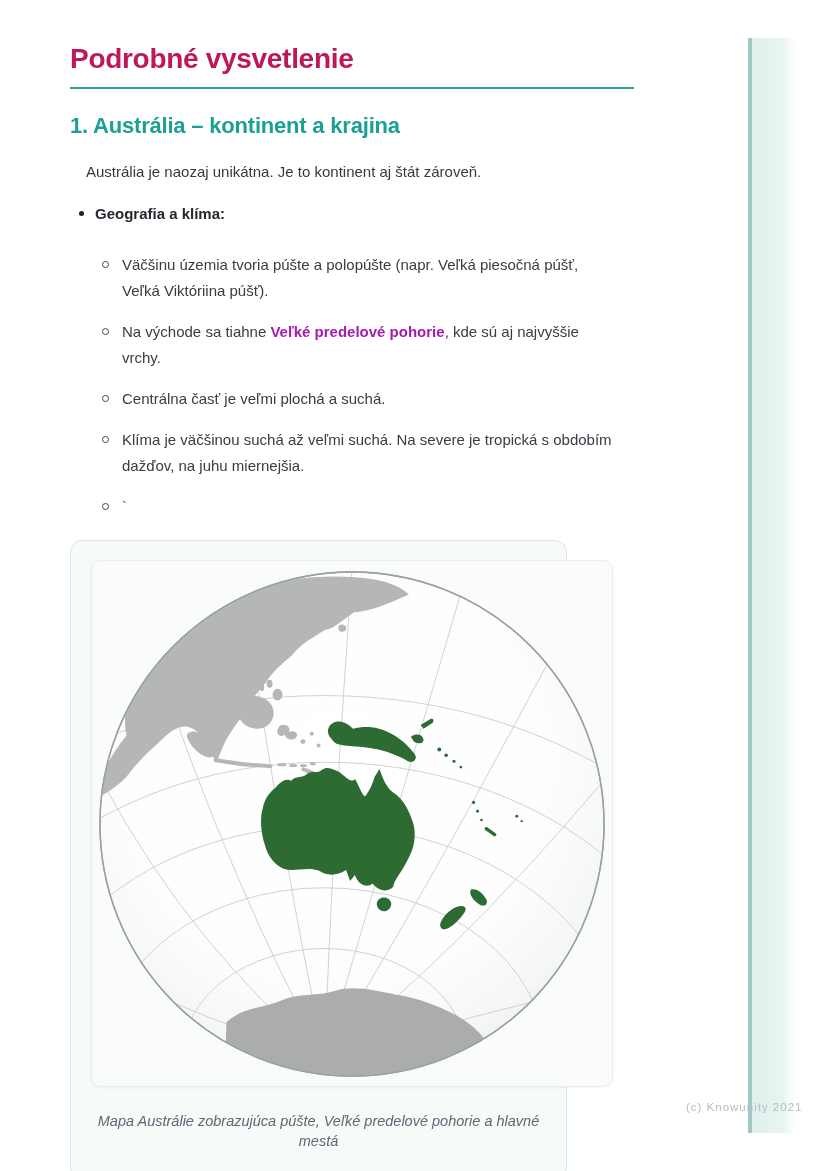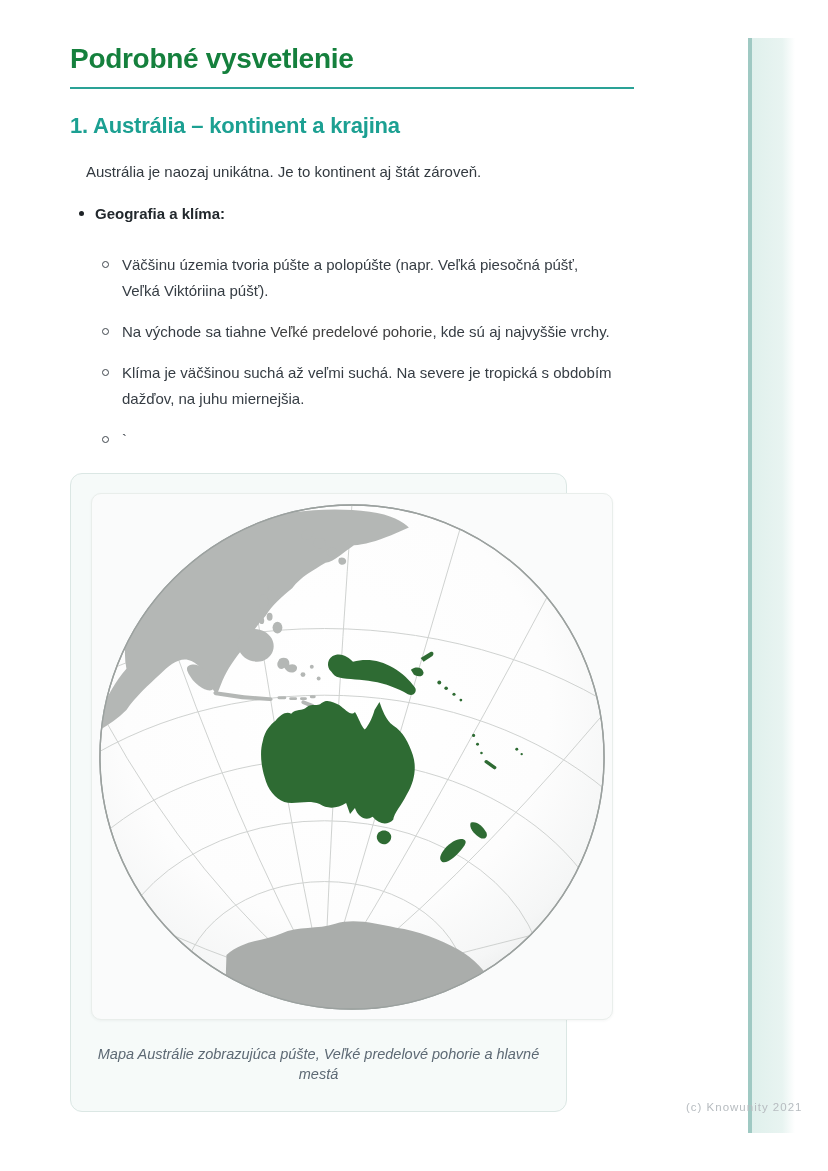--- a/index.html
+++ b/index.html
@@ -7,34 +7,34 @@
     width:828px;height:1171px;position:relative;background:#ffffff;
     font-family:"Liberation Sans", sans-serif;overflow:hidden;
     -webkit-font-smoothing:antialiased;
   }
   
   .side-line{position:absolute;left:748px;top:38px;width:4px;height:1095px;background:#9fc9c3;z-index:1;}
   .side-panel{position:absolute;left:752px;top:38px;width:43px;height:1095px;
     background:linear-gradient(to right,#e0f0ec 0%,#e8f4f1 70%,#ffffff 100%);z-index:1;}
   
   .content{position:absolute;left:70px;top:0;width:564px;z-index:2;}
-  h1{margin:42px 0 0;font-size:28px;line-height:34px;font-weight:700;color:#15803d;letter-spacing:-0.3px;}
+  h1{margin:42px 0 0;font-size:28px;line-height:34px;font-weight:700;color:#be185d;letter-spacing:-0.3px;}
   .title-rule{margin:11px 0 0;border:none;border-top:2px solid #2aa296;height:0;}
   h2{margin:24px 0 0;font-size:22px;line-height:26px;font-weight:700;color:#1ca092;letter-spacing:-0.2px;}
   .intro{margin:21px 16px 0;font-size:15px;line-height:24px;color:#333a40;}
   .main-list{margin:20px 0 0;padding:0;list-style:none;}
   .main-list>li{position:relative;padding-left:25px;}
   .main-list>li::before{content:'';position:absolute;left:9px;top:7px;width:5px;height:5px;border-radius:50%;background:#1d2226;}
   .list-label{font-weight:700;font-size:15px;line-height:20px;color:#22282d;}
   .sub-list{margin:28px 0 0;padding:0;list-style:none;}
   .sub-list>li{position:relative;margin:0 0 15px;padding-left:27px;max-width:490px;
     font-size:15px;line-height:26px;color:#363d44;}
   .sub-list>li::before{content:'';position:absolute;left:7px;top:9px;width:5px;height:5px;
     border:1.5px solid #40474e;border-radius:50%;background:transparent;}
-  .sub-list strong{font-weight:400;color:#404040;}
+  .sub-list strong{font-weight:700;color:#a21caf;}
   
   .card{margin:20px 0 0;width:497px;box-sizing:border-box;border:1px solid #dbe7e4;background:#f6faf9;
     border-radius:12px;padding:19px 20px 27px;}
   .map-frame{box-sizing:border-box;width:522px;height:527px;background:#fafbfb;border:1px solid #e9eeeb;
     border-radius:10px;display:flex;align-items:center;justify-content:center;
     box-shadow:0 1px 3px rgba(40,60,55,0.05);}
   .map-frame svg{width:510px;height:510px;display:block;}
   figcaption{margin:24px 6px 0;text-align:center;font-style:italic;font-size:14.5px;line-height:20px;color:#5d6974;}
   
   .footer{position:absolute;left:686px;top:1101px;font-size:11.5px;letter-spacing:1px;color:#b7bcc0;z-index:5;white-space:nowrap;}
@@ -50,20 +50,21 @@
   <hr class="title-rule">
   <h2>1. Austrália – kontinent a krajina</h2>
   <p class="intro">Austrália je naozaj unikátna. Je to kontinent aj štát zároveň.</p>
 
   <ul class="main-list">
     <li>
       <span class="list-label">Geografia a klíma:</span>
       <ul class="sub-list" id="sub-list">
           <li><span>Väčšinu územia tvoria púšte a polopúšte (napr. Veľká piesočná púšť, Veľká Viktóriina púšť).</span></li>
           <li><span>Na východe sa tiahne </span><strong>Veľké predelové pohorie</strong><span>, kde sú aj najvyššie vrchy.</span></li>
+          <li><span>Centrálna časť je veľmi plochá a suchá.</span></li>
           <li><span>Klíma je väčšinou suchá až veľmi suchá. Na severe je tropická s obdobím dažďov, na juhu miernejšia.</span></li>
           <li><span>`</span></li>
         </ul>
     </li>
   </ul>
 
   <figure class="card" style="margin-left:0;margin-right:0;">
     <div class="map-frame">
       <svg viewBox="0 0 520 520" role="img">
         <defs>

